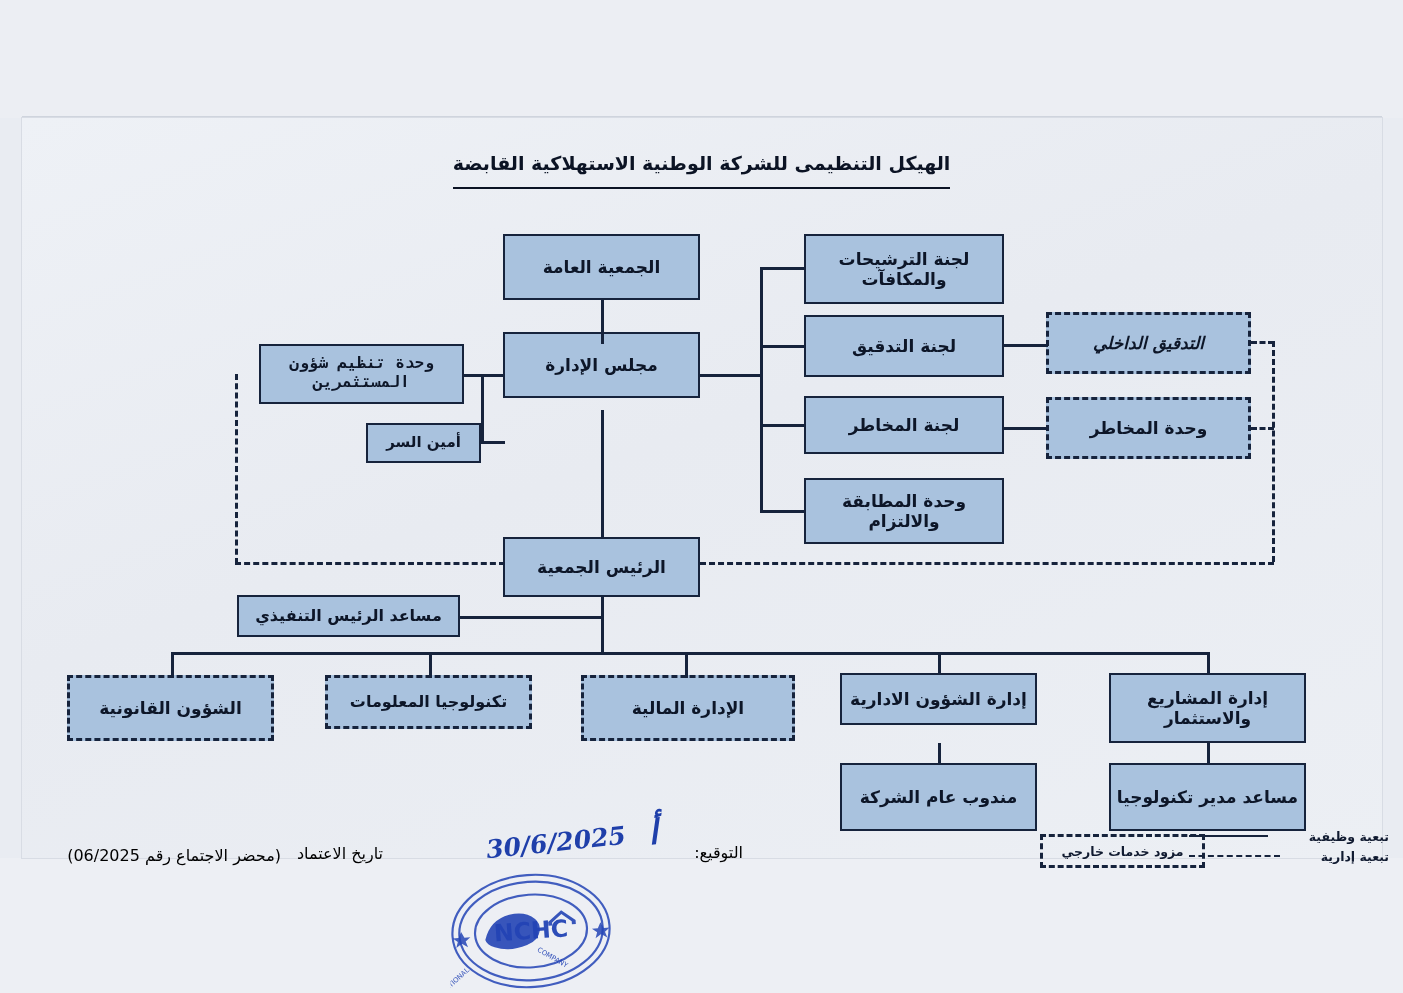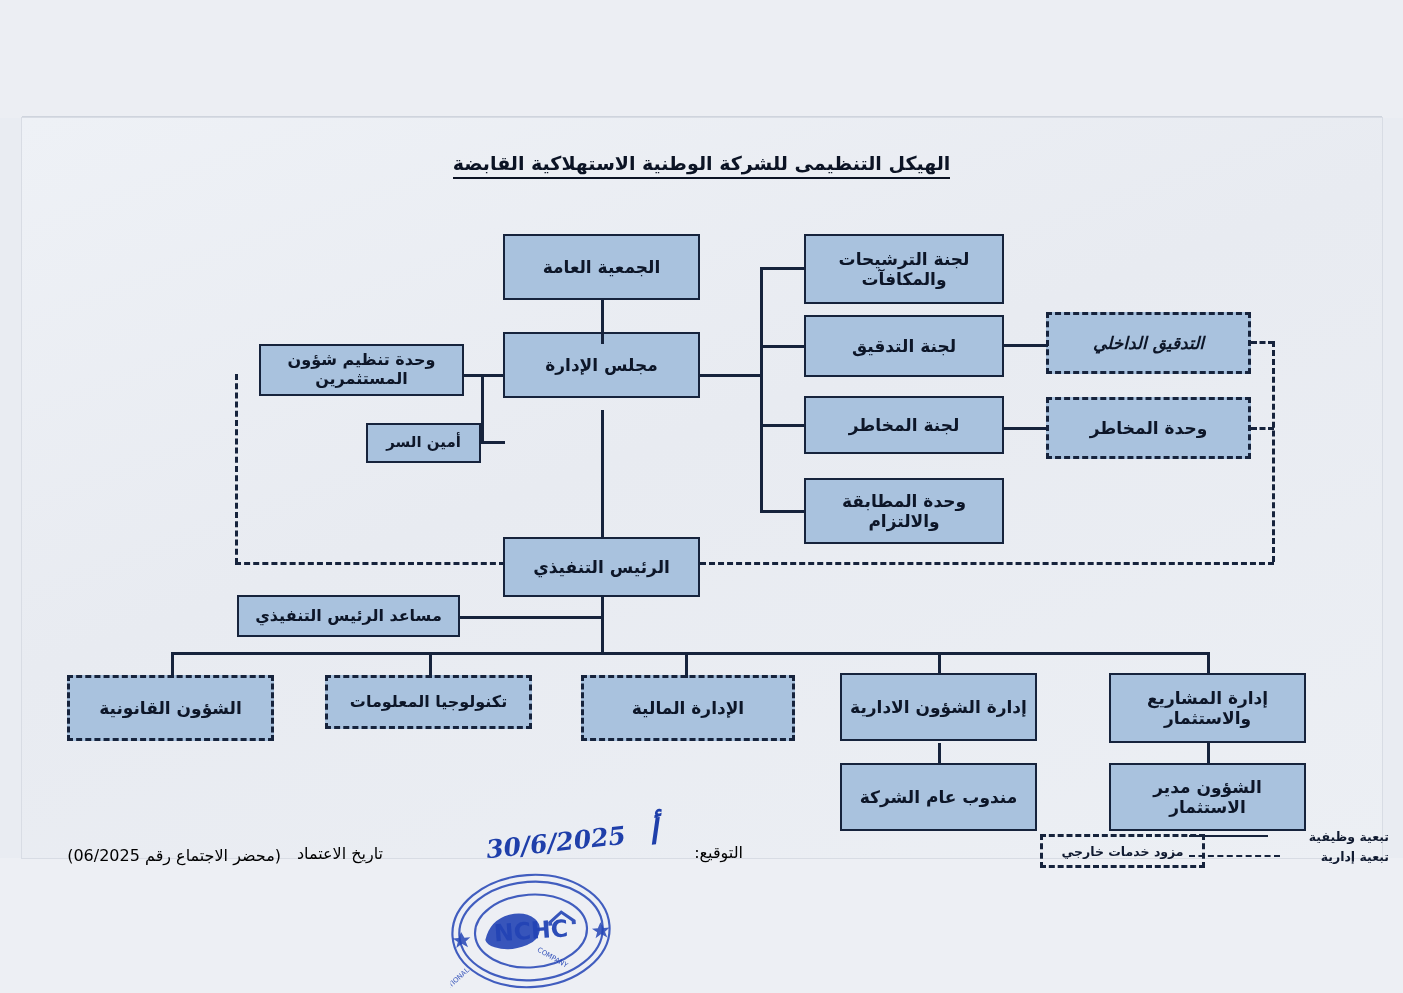--- a/index.html
+++ b/index.html
@@ -68,21 +68,21 @@
   
   #title{
     position:absolute;
     left:0;right:0;top:152px;
     text-align:center;
     font-size:19px;font-weight:bold;color:#0b1324;
     letter-spacing:0px;
   }
   #title span{
     border-bottom:2.5px solid #0b1324;
-    padding-bottom:3px;
+    padding-bottom:13px;
   }
 
   
   #legend{position:absolute;right:14px;top:826px;width:200px;font-size:12.5px;font-weight:bold;color:#101a30;}
   .leg-row{display:flex;align-items:center;justify-content:flex-start;gap:7px;height:20px;}
   .leg-lab{white-space:nowrap;margin-left:34px;}
   .leg-solid{width:95px;height:2.5px;background:#16233c;}
   .leg-dash{width:95px;height:0;border-top:2.5px dashed #16233c;}
 
   #ext-box{
@@ -138,21 +138,21 @@
   </div>
 
   <div class="box" style="left:503px;top:234px;width:197px;height:66px;font-size:17px;">
     <span>الجمعية العامة</span>
   </div>
 
   <div class="box" style="left:503px;top:332px;width:197px;height:66px;font-size:17px;">
     <span>مجلس الإدارة</span>
   </div>
 
-  <div class="box" style="left:259px;top:344px;width:205px;height:52px;font-size:16px;">
+  <div class="box" style="left:259px;top:344px;width:205px;height:60px;font-size:16px;font-family:Liberation Mono, monospace;">
     <span>وحدة تنظيم شؤون المستثمرين</span>
   </div>
 
   <div class="box" style="left:366px;top:423px;width:115px;height:40px;font-size:15px;">
     <span>أمين السر</span>
   </div>
 
   <div class="box" style="left:804px;top:234px;width:200px;height:70px;font-size:17px;">
     <span>لجنة الترشيحات والمكافآت</span>
   </div>
@@ -171,53 +171,53 @@
 
   <div class="box dashed" style="left:1046px;top:312px;width:205px;height:62px;font-size:17px;font-style:italic;">
     <span>التدقيق الداخلي</span>
   </div>
 
   <div class="box dashed" style="left:1046px;top:397px;width:205px;height:62px;font-size:17px;">
     <span>وحدة المخاطر</span>
   </div>
 
   <div class="box" style="left:503px;top:537px;width:197px;height:60px;font-size:17px;">
-    <span>الرئيس التنفيذي</span>
+    <span>الرئيس الجمعية</span>
   </div>
 
   <div class="box" style="left:237px;top:595px;width:223px;height:42px;font-size:16px;">
     <span>مساعد الرئيس التنفيذي</span>
   </div>
 
   <div class="box dashed" style="left:67px;top:675px;width:207px;height:66px;font-size:17px;">
     <span>الشؤون القانونية</span>
   </div>
 
   <div class="box dashed" style="left:325px;top:675px;width:207px;height:54px;font-size:16px;">
     <span>تكنولوجيا المعلومات</span>
   </div>
 
   <div class="box dashed" style="left:581px;top:675px;width:214px;height:66px;font-size:17px;">
     <span>الإدارة المالية</span>
   </div>
 
-  <div class="box" style="left:840px;top:673px;width:197px;height:68px;font-size:17px;">
+  <div class="box" style="left:840px;top:673px;width:197px;height:52px;font-size:17px;">
     <span>إدارة الشؤون الادارية</span>
   </div>
 
   <div class="box" style="left:840px;top:763px;width:197px;height:68px;font-size:17px;">
     <span>مندوب عام الشركة</span>
   </div>
 
   <div class="box" style="left:1109px;top:673px;width:197px;height:70px;font-size:17px;">
     <span>إدارة المشاريع والاستثمار</span>
   </div>
 
   <div class="box" style="left:1109px;top:763px;width:197px;height:68px;font-size:17px;">
-    <span>الشؤون مدير الاستثمار</span>
+    <span>مساعد مدير تكنولوجيا</span>
   </div>
 
   <div class="ln v" style="left:601px;top:300px;height:44px;"></div>
 
   <div class="ln h" style="left:464px;top:374px;width:41px;"></div>
 
   <div class="ln v" style="left:481px;top:374px;height:69px;"></div>
   <div class="ln h" style="left:481px;top:441px;width:24px;"></div>
 
   <div class="ln h" style="left:700px;top:374px;width:62px;"></div>

